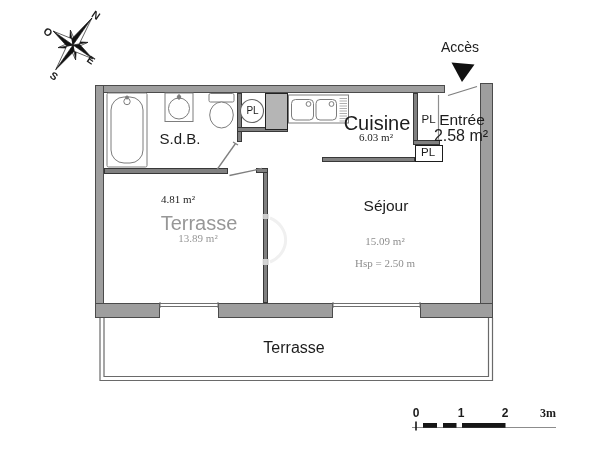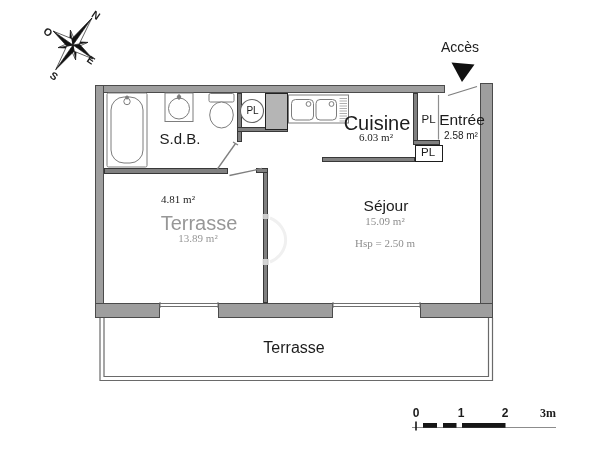--- a/index.html
+++ b/index.html
@@ -6,23 +6,23 @@
   body{width:600px;height:450px;position:relative;background:#fff;overflow:hidden;
        font-family:"Liberation Sans","DejaVu Sans",sans-serif;}
   .wall{position:absolute;background:#9e9e9e;box-shadow:inset 0 0 0 1px #4b4b4b;}
   .iwall{position:absolute;background:#808080;box-shadow:inset 0 0 0 1px #383838;}
   .pl-box{position:absolute;background:#fff;border:1.5px solid #1d1d1d;box-sizing:border-box;}
   .shaft{position:absolute;background:#b5b5b5;border:1.5px solid #222;box-sizing:border-box;}
   .label{position:absolute;transform:translate(-50%,-50%);white-space:nowrap;color:#1c1c1c;line-height:1;}
   .room-name{font-size:20px;}
   .room-name-sm{font-size:15.5px;}
   .room-area{font-size:11px;font-family:Liberation Serif, serif;}
-  .room-area-sm{font-size:10px;}
+  .room-area-sm{font-size:16px;}
   .gray{color:#979797;}
-  .gray2{color:#8e8e8e;}
+  .gray2{color:#8e8e8e;margin-top:20px;}
   .sdb-name{font-size:15px;text-align:center;}
   .pl-text{font-size:11.5px;}
   .pl-text-small{font-size:10px;}
   .acces{font-size:14px;}
   .terr-name{font-size:16px;}
   .scale-num{font-size:12px;font-weight:700;}
   .compass-letter{font-size:10.5px;font-weight:700;}
   svg.overlay{position:absolute;left:0;top:0;}
 </style>
 </head>

